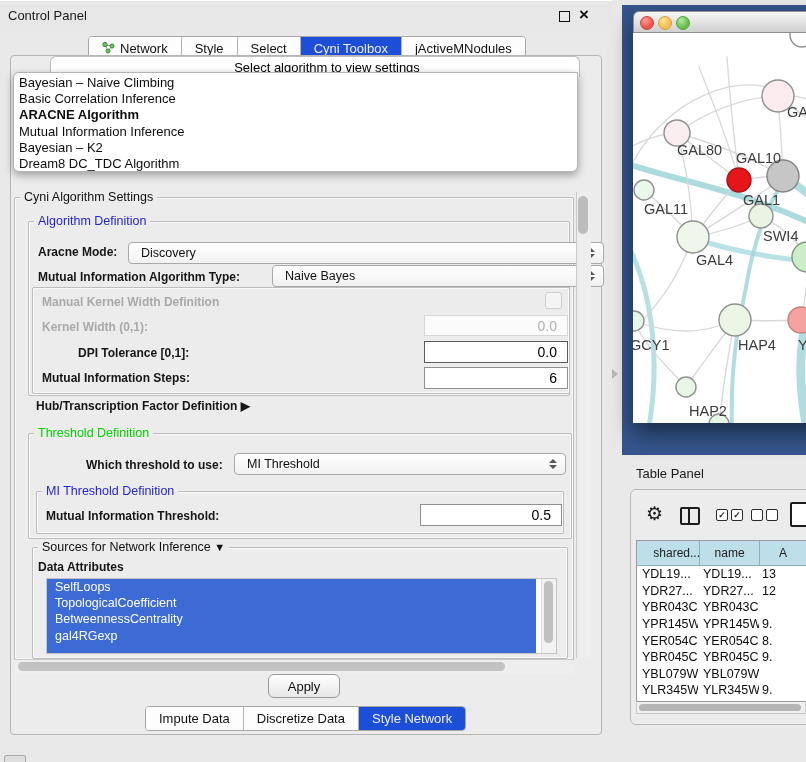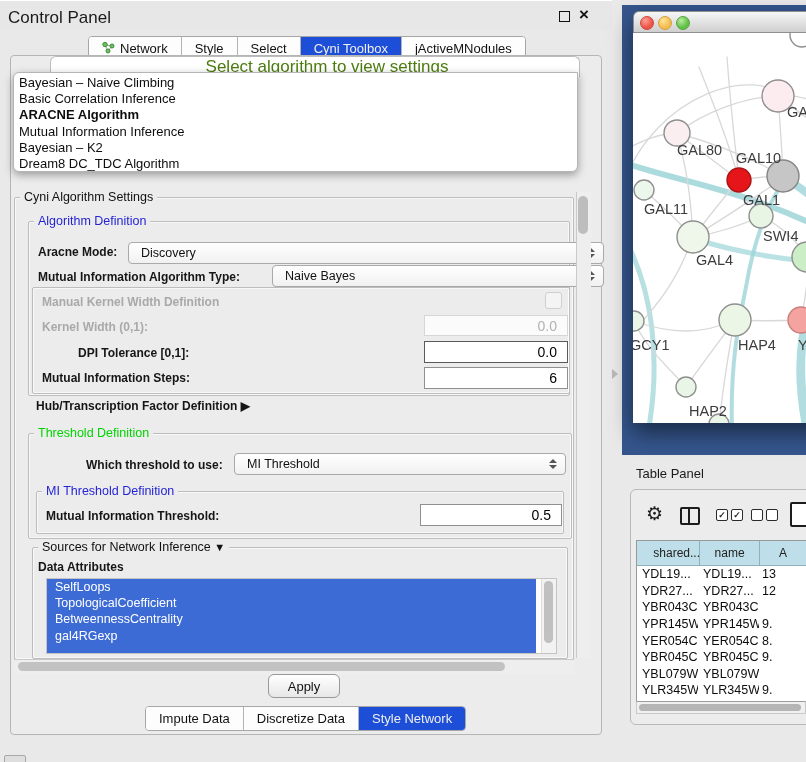--- a/index.html
+++ b/index.html
@@ -1,33 +1,33 @@
 <!DOCTYPE html>
 <html><head>
 <meta charset="utf-8">
 <style>
   html,body{margin:0;padding:0;}
   .screen{position:relative;width:806px;height:762px;overflow:hidden;background:#e9e9e9;
     font-family:"Liberation Sans",sans-serif;color:#111;}
   .abs{position:absolute;}
   
   .cp-titlebar{left:0;top:0;width:612px;height:30px;background:#e7e7e7;border-top:1px solid #fff;}
-  .cp-title{left:8px;top:8px;font-size:17px;color:#1a1a1a;}
+  .cp-title{left:8px;top:8px;font-size:13px;color:#1a1a1a;}
   .float-btn{left:559px;top:11px;width:9px;height:9px;border:1.5px solid #111;background:transparent;}
   .close-btn{left:579px;top:3px;font-size:17px;font-weight:bold;color:#111;line-height:24px;}
   .seg-row{display:flex;height:23px;border:1px solid #a6a6a6;border-radius:4px;overflow:hidden;background:#fff;}
   .seg-tab{display:flex;align-items:center;gap:5px;padding:0 13px;font-size:13px;background:#fdfdfd;
     border-right:1px solid #b3b3b3;color:#111;white-space:nowrap;}
   .seg-tab:last-child{border-right:none;}
   .seg-tab.sel{background:#1d4ed8;color:#efefef;}
   .cp-outer{left:10px;top:55px;width:590px;height:678px;background:#ececec;border:1px solid #b5b5b5;border-radius:4px;}
   
   .combo-top{left:50px;top:56px;width:528px;height:20px;background:#fff;border:1px solid #bcbcbc;border-bottom:none;
     border-radius:6px 6px 0 0;display:flex;align-items:center;justify-content:center;}
-  .combo-placeholder{font-size:17px;color:#4d7c0f;margin-left:24px;}
+  .combo-placeholder{font-size:13px;color:#000000;margin-left:24px;}
   .popup{left:13px;top:72px;width:565px;height:100px;background:#fff;border:1px solid #b5b5b5;
     border-radius:6px 0 6px 6px;box-shadow:0 3px 8px rgba(0,0,0,.35);padding-top:2px;box-sizing:border-box;}
   .popup-item{height:16.2px;line-height:16.2px;padding-left:5px;font-size:13px;color:#0d0d0d;white-space:nowrap;}
   .popup-item.bold{font-weight:bold;}
   
   .gbox{position:absolute;border:1px solid #bdbdbd;border-radius:2px;box-shadow:inset 0 0 0 1px rgba(255,255,255,.65);}
   .legend{position:absolute;top:-8px;left:5px;background:#ececec;padding:0 4px;font-size:12.5px;white-space:nowrap;}
   .legend.blue{color:#2424d6;}
   .legend.green{color:#00d400;}
   .lbl{position:absolute;font-size:12px;font-weight:bold;color:#161616;white-space:nowrap;}

